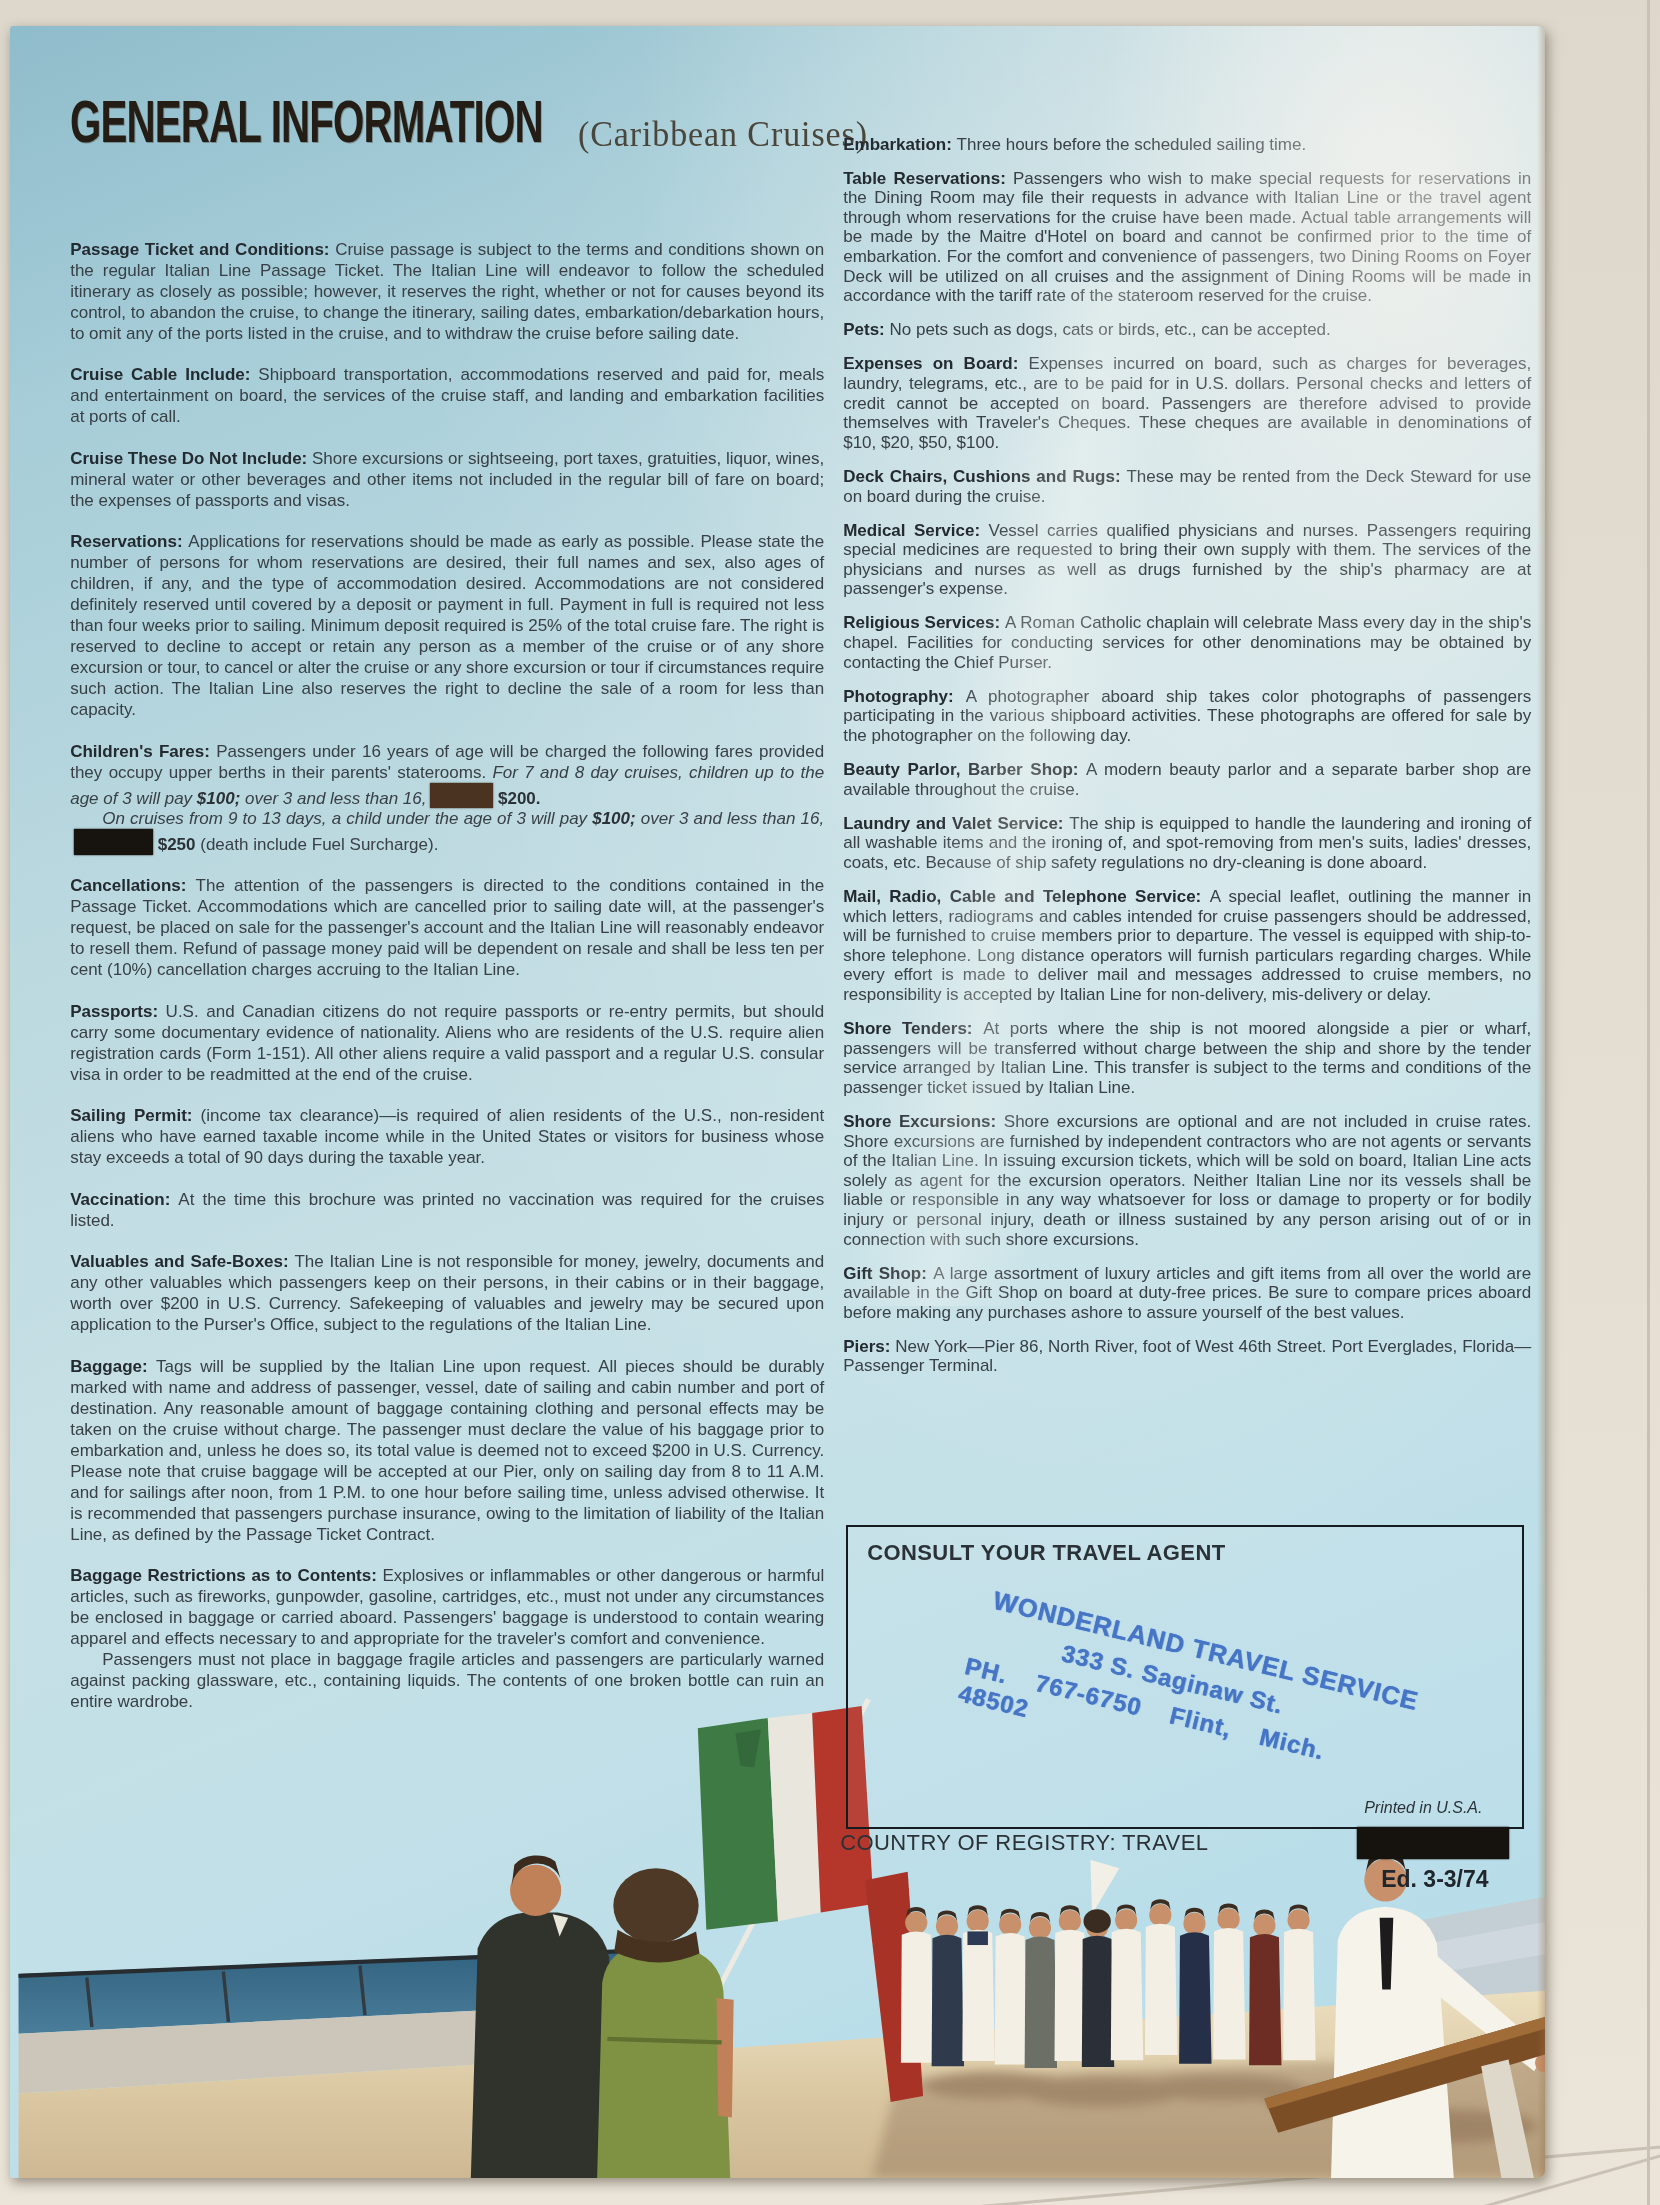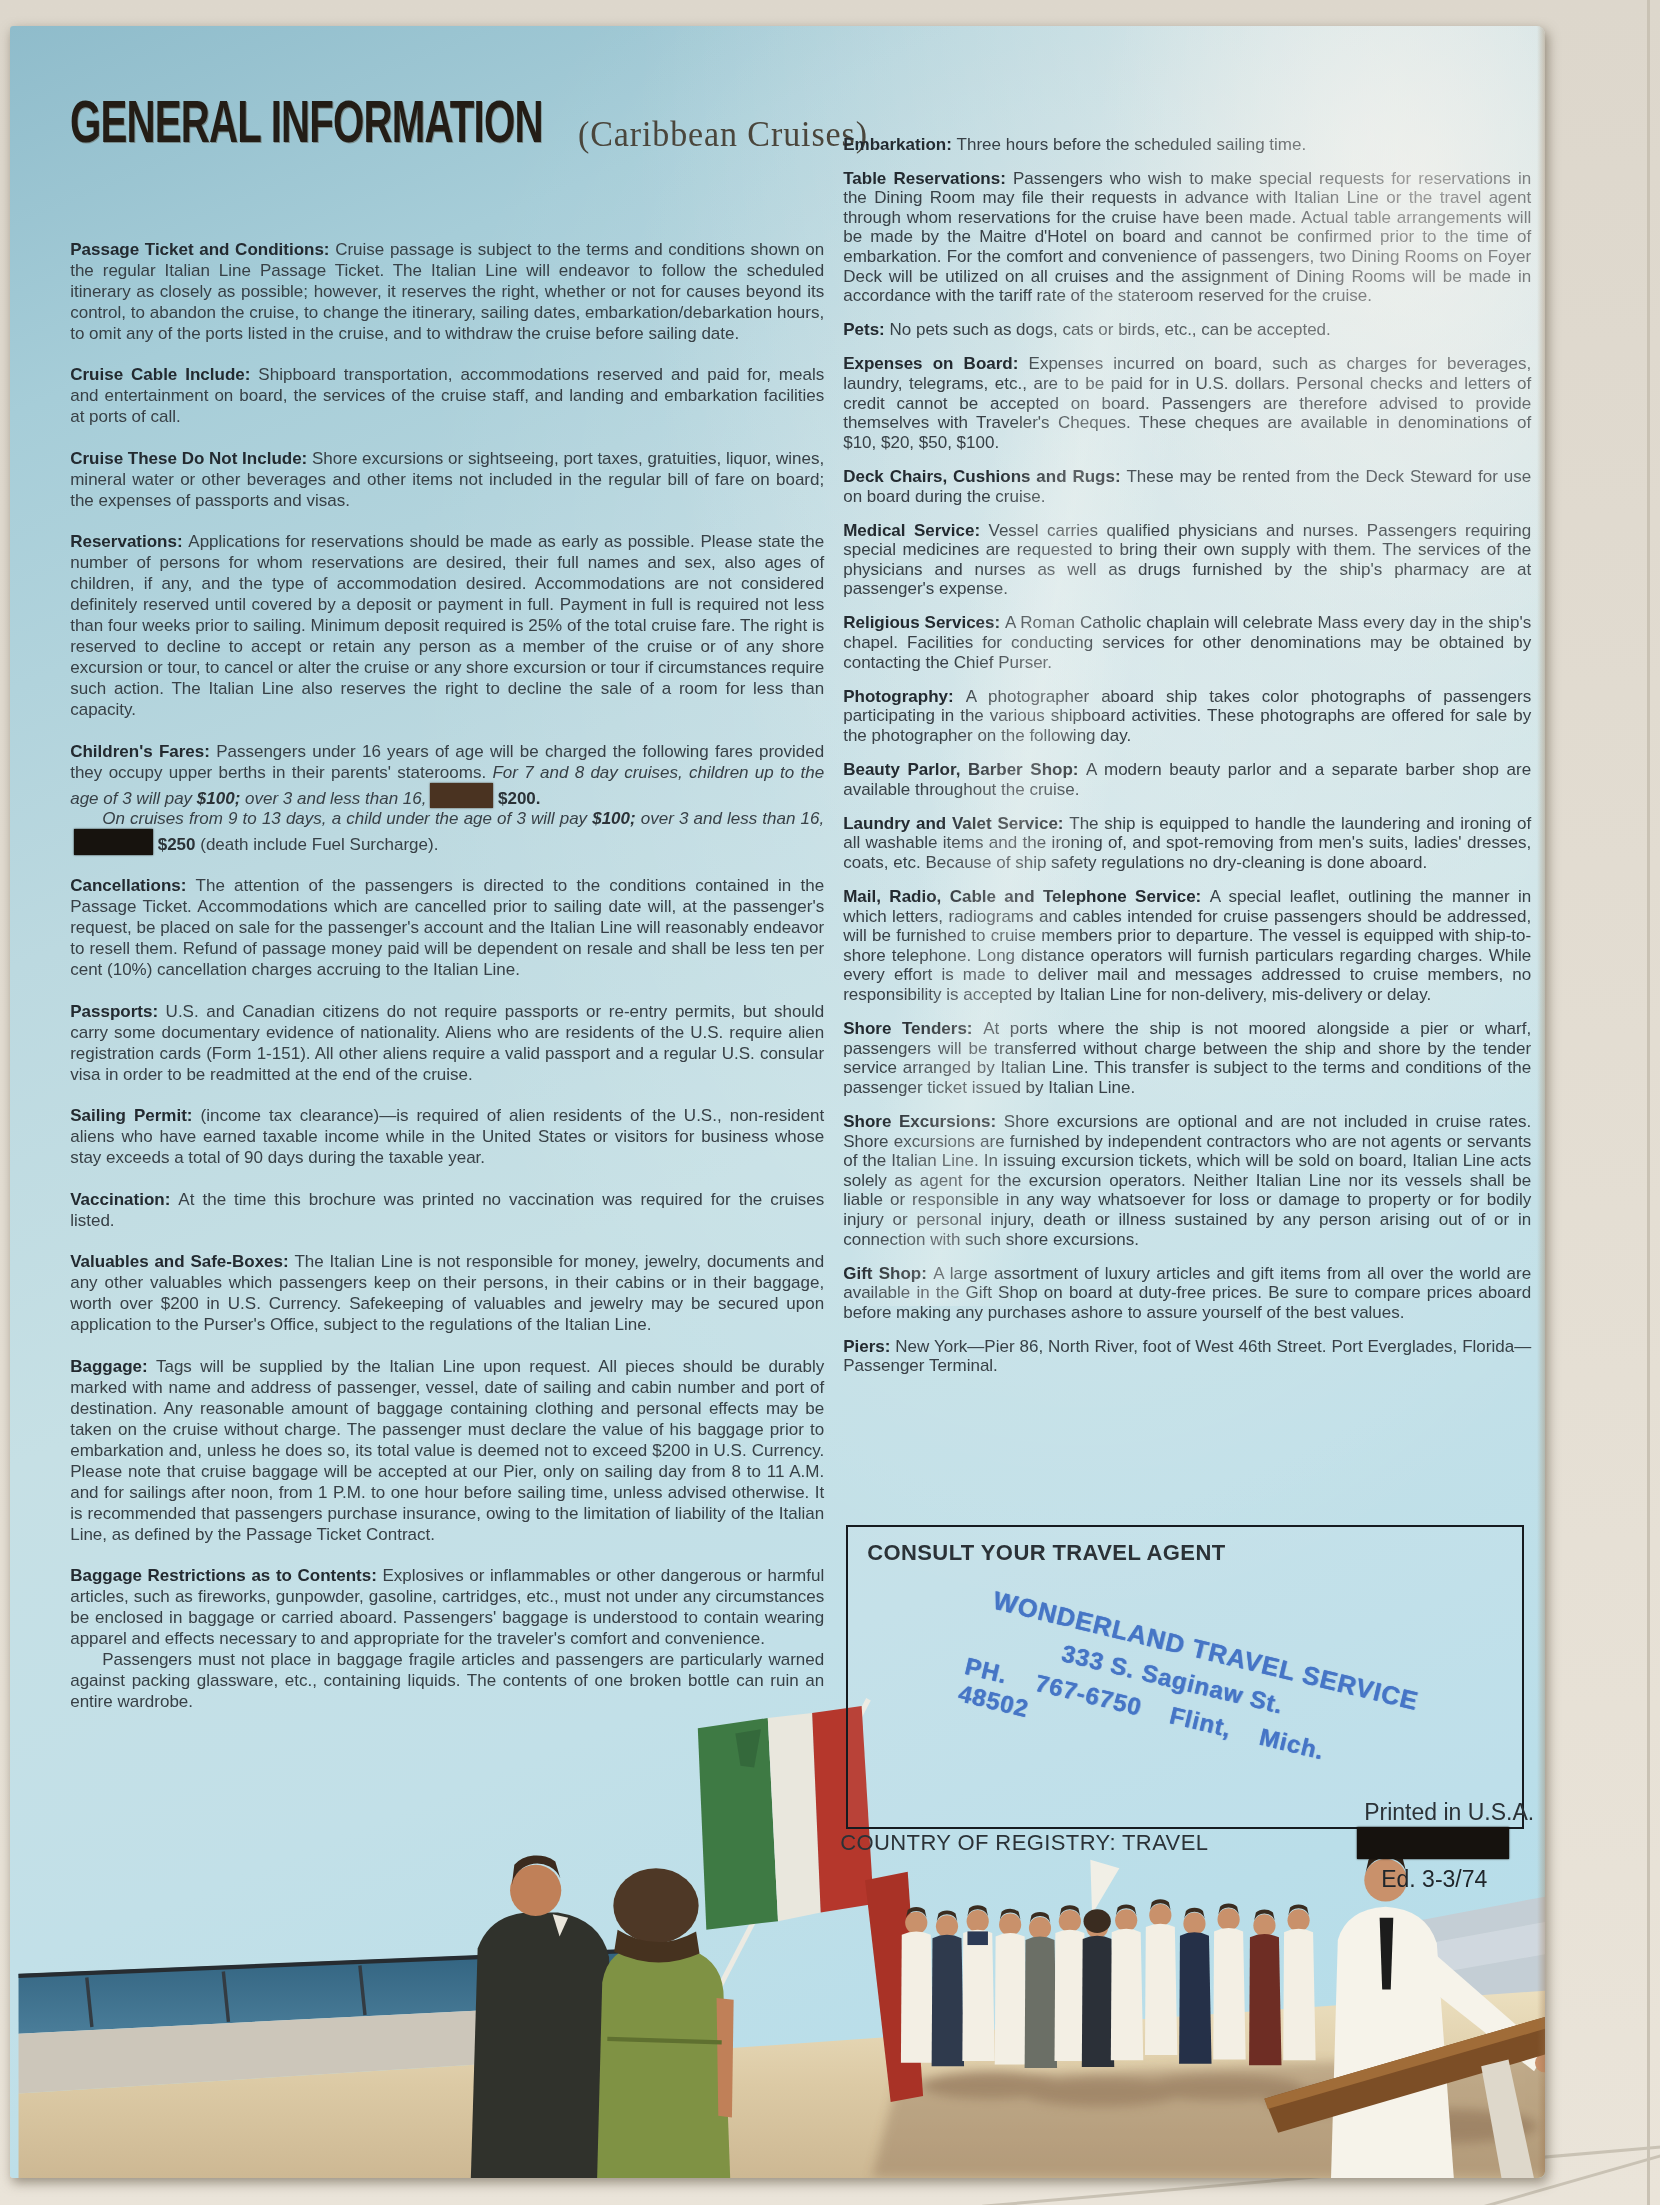--- a/index.html
+++ b/index.html
@@ -63,23 +63,23 @@
     position:absolute;left:128px;top:109px;width:444px;
     transform:rotate(13.5deg);color:#3c6dc3;opacity:.92;
     text-shadow:0 0 0.9px rgba(60,110,200,.9), 0.9px 0 0 rgba(60,110,200,.45);
     font-weight:bold;
   }
   .stamp .s1{font-size:25.6px;letter-spacing:0.9px;}
   .stamp .s2{font-size:24px;margin:6.8px 0 0 79px;letter-spacing:0.9px;}
   .stamp .s3{font-size:24px;margin:6.8px 0 0 -12px;word-spacing:22px;letter-spacing:0.9px;}
   
   .registry{position:absolute;left:830px;top:1804px;font-size:22px;color:#2b3237;letter-spacing:0.4px;}
-  .printed{position:absolute;left:1354px;top:1773px;font-size:23px;color:#2b3237;}
+  .printed{position:absolute;left:1354px;top:1773px;font-size:16px;color:#2b3237;font-style:italic;}
   .black-bar{position:absolute;left:1347px;top:1801px;width:152px;height:32px;background:#16120e;box-shadow:0 0 1.7px #000;}
-  .edition{position:absolute;left:1371px;top:1840px;font-size:23px;font-weight:normal;color:#20262b;}
+  .edition{position:absolute;left:1371px;top:1840px;font-size:23px;font-weight:bold;color:#20262b;}
   
   .photo-svg{position:absolute;left:0;top:1639px;}
   .sheen{position:absolute;pointer-events:none;}
 </style>
 </head>
 <body>
 
 <div class="table-seam" style="left:1647px;top:0;width:2.6px;height:2205px;"></div>
 <div class="table-seam" style="left:981px;top:2175px;width:683px;height:3.4px;transform:rotate(-5deg);"></div>
 <div class="table-seam" style="left:1331px;top:2200px;width:341px;height:2.6px;transform:rotate(-16deg);"></div>

